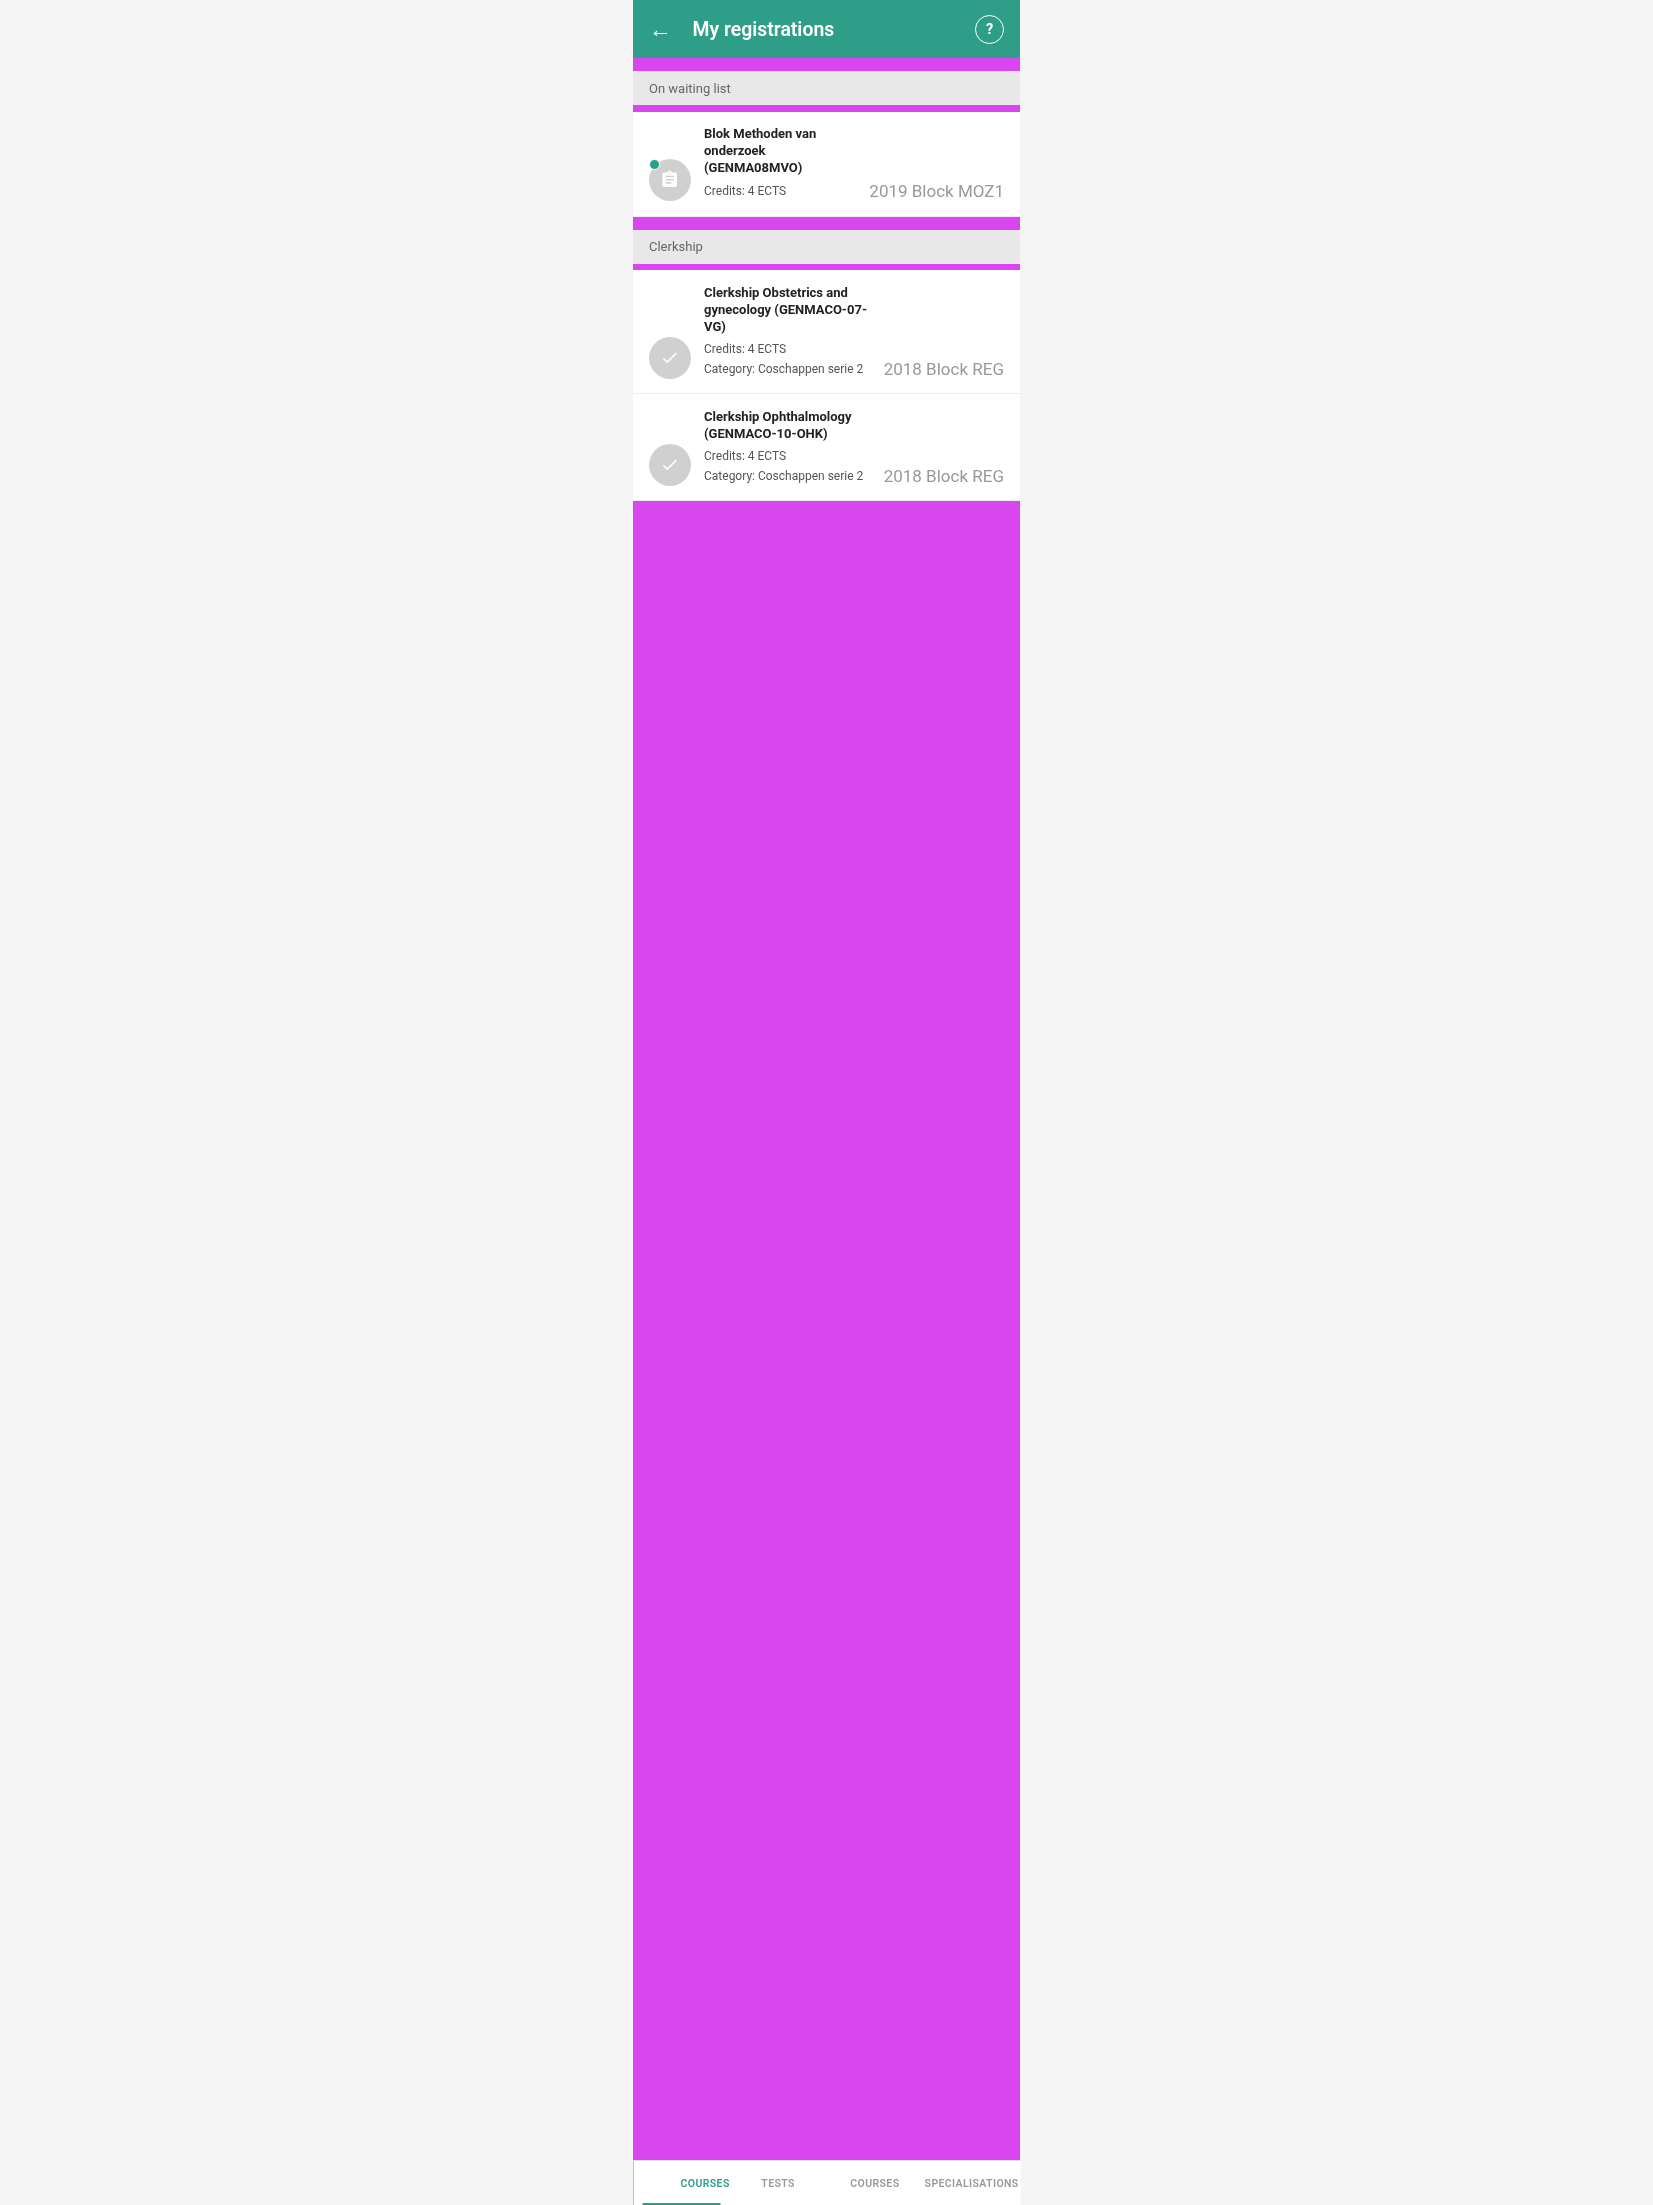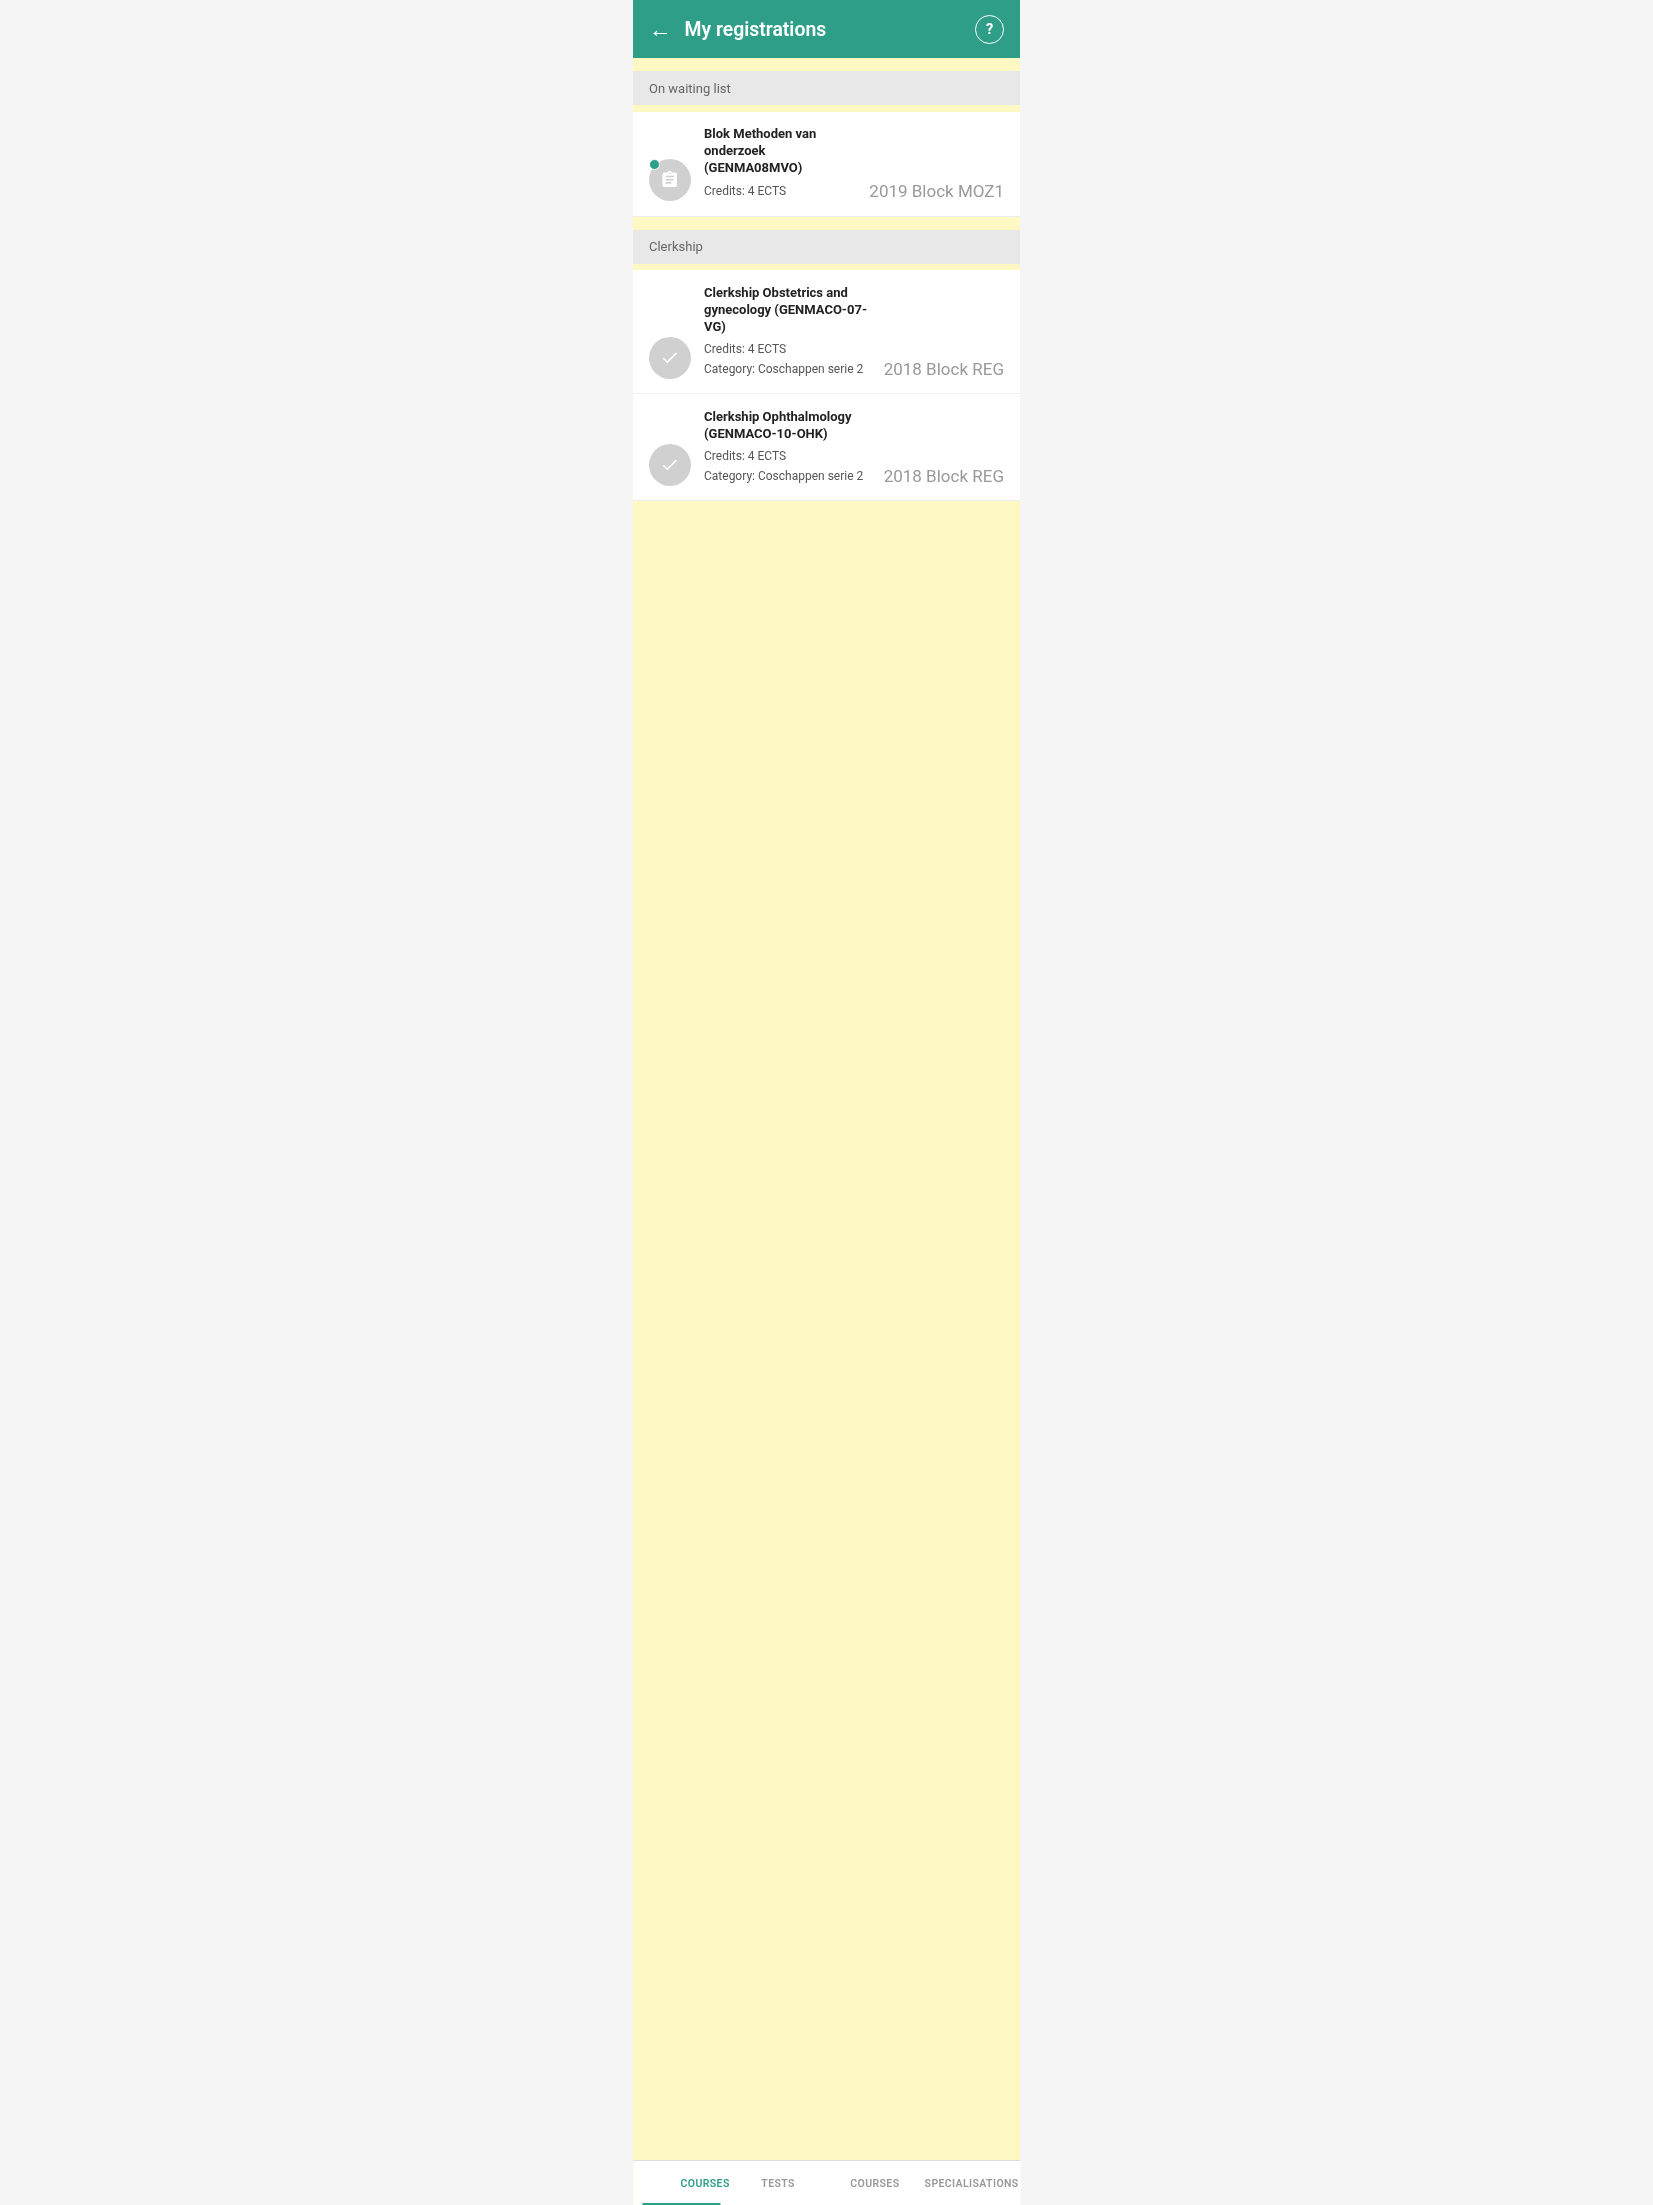--- a/index.html
+++ b/index.html
@@ -35,41 +35,42 @@
       cursor: pointer;
       margin-right: 13px;
       font-weight: 300;
     }
 
     .header-title {
       flex: 1;
       font-size: 19.4px;
       font-weight: 600;
       color: white;
+      margin-left: 8px;
     }
 
     .header-help {
       width: 29px;
       height: 29px;
       border-radius: 50%;
       border: 1.6px solid white;
       display: flex;
       align-items: center;
       justify-content: center;
       font-size: 14.5px;
       font-weight: 700;
       color: white;
       cursor: pointer;
     }
 
     
     .content {
       flex: 1;
       overflow-y: auto;
-      background: #fef9c3;
+      background: #d946ef;
     }
 
     
     .section-header {
       background: #e8e8e8;
       padding: 9.7px 16px;
       font-size: 13px;
       color: #666;
       margin-top: 13px;
       margin-bottom: 6.5px;

